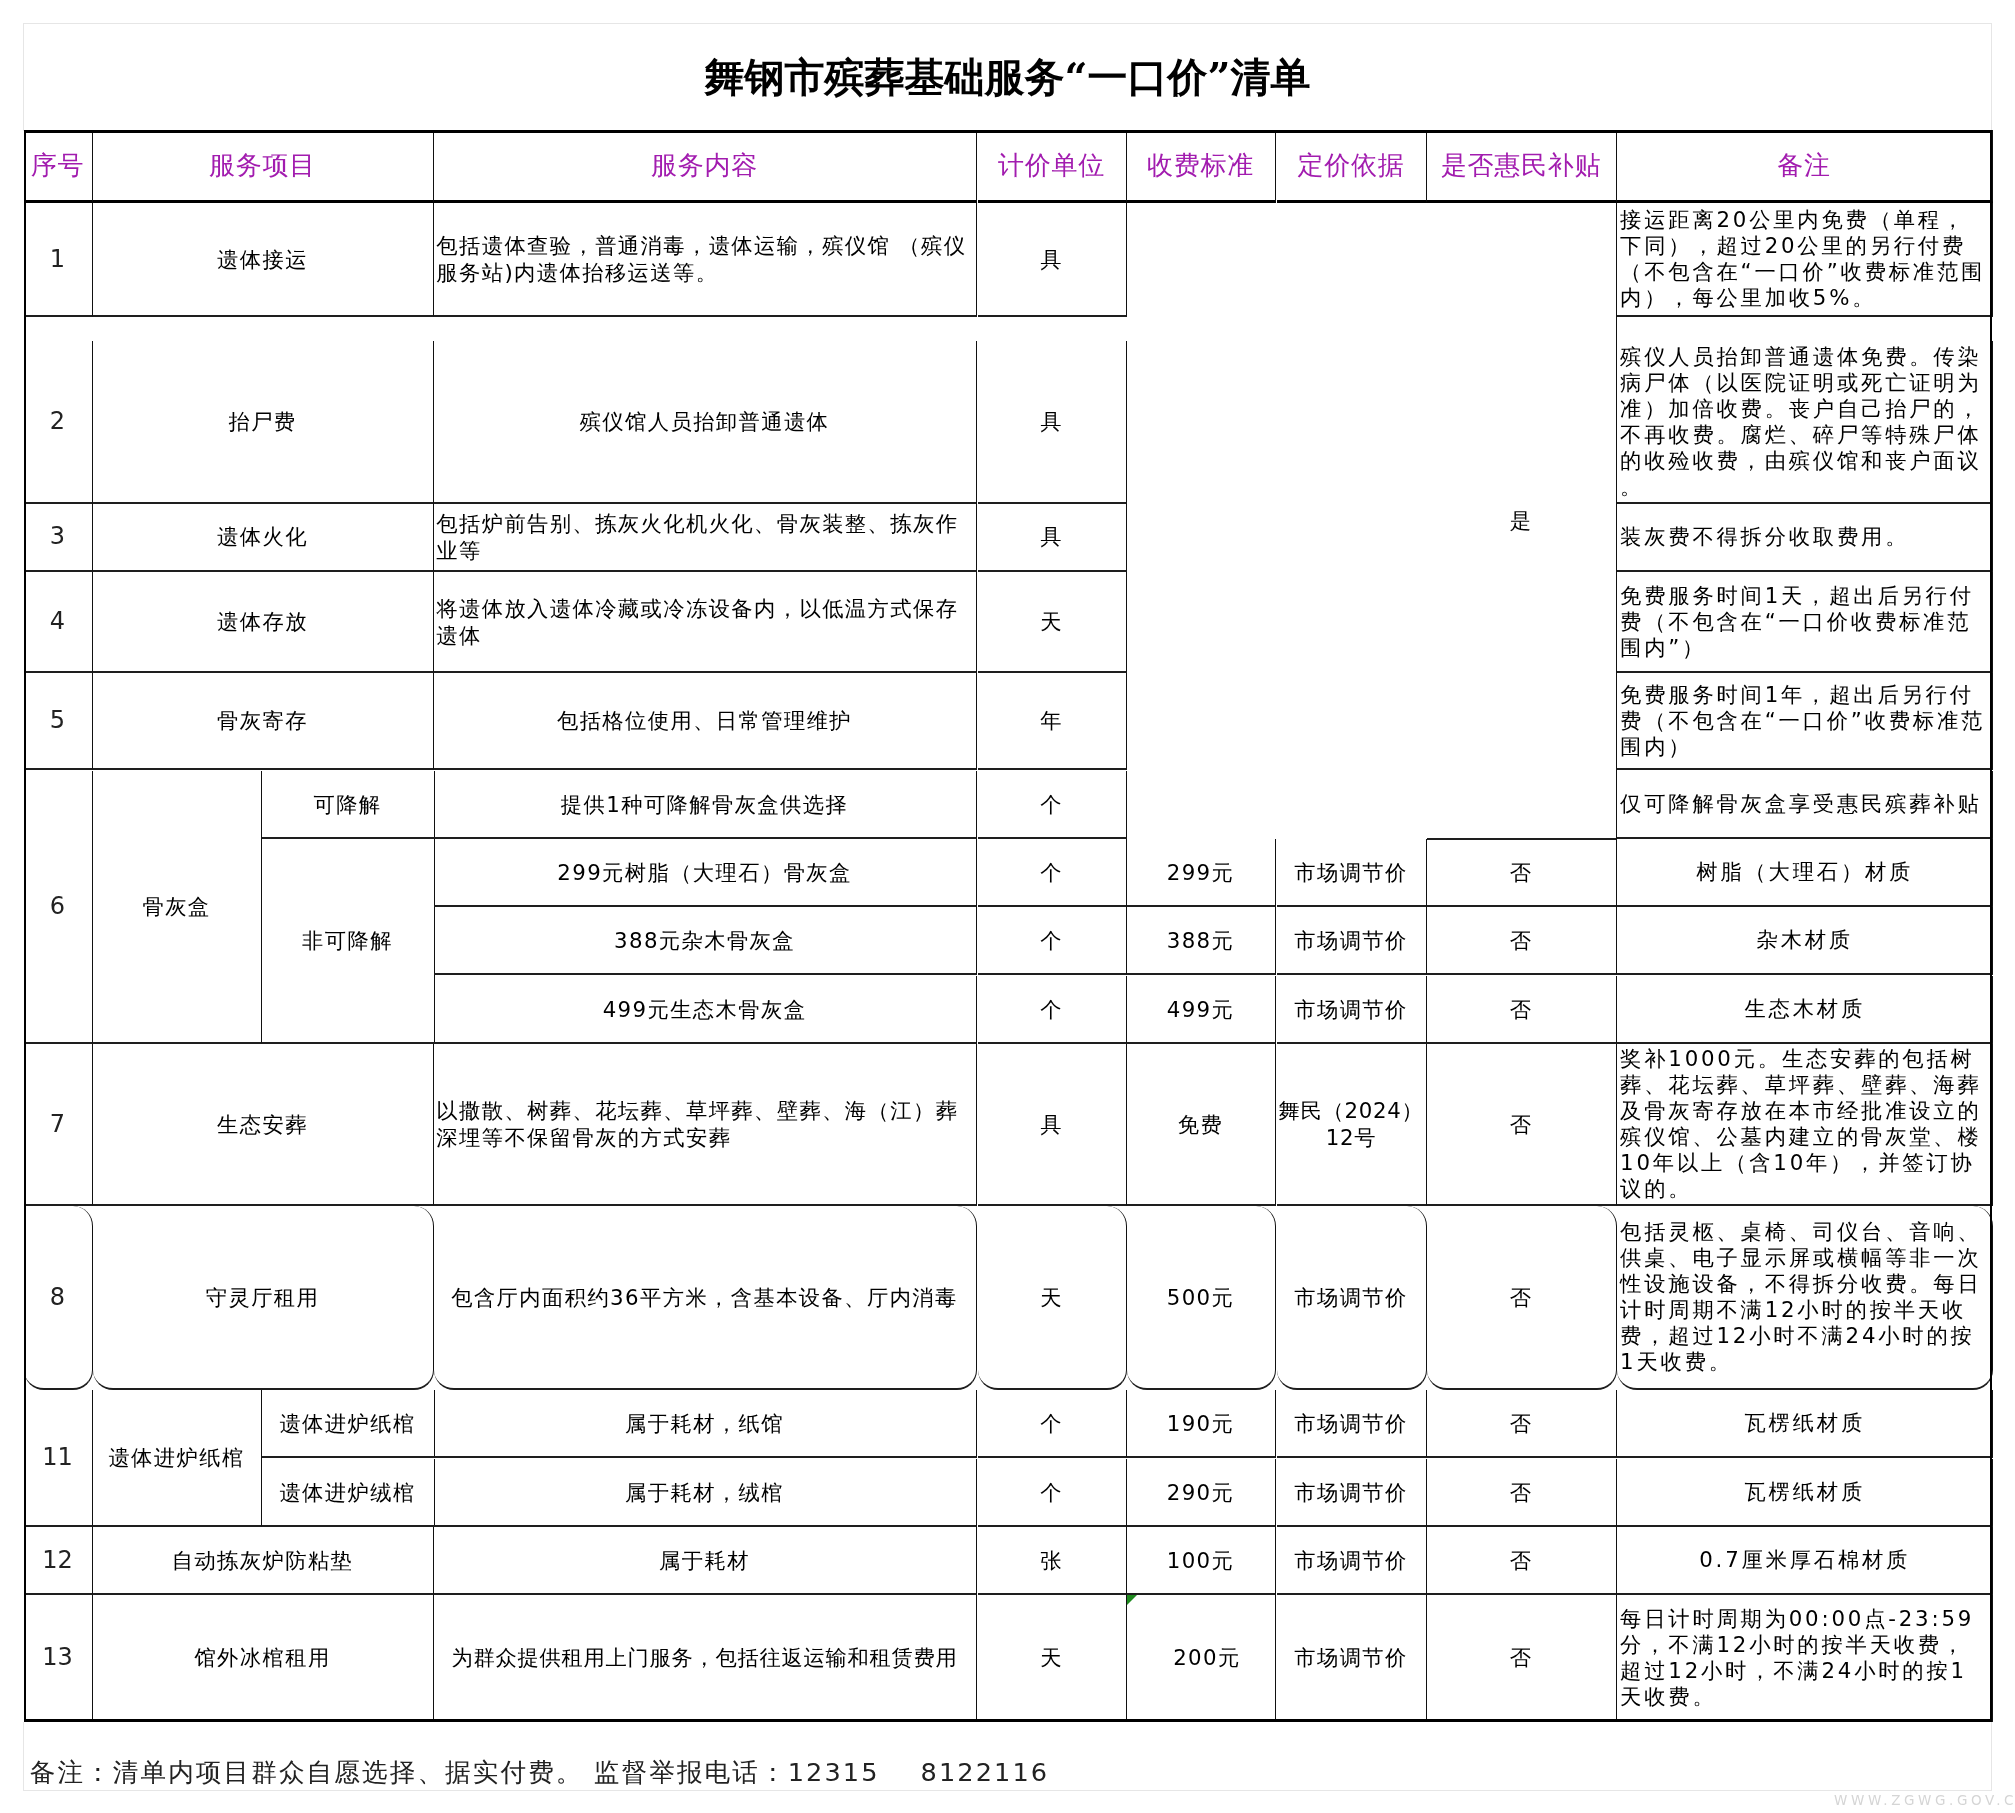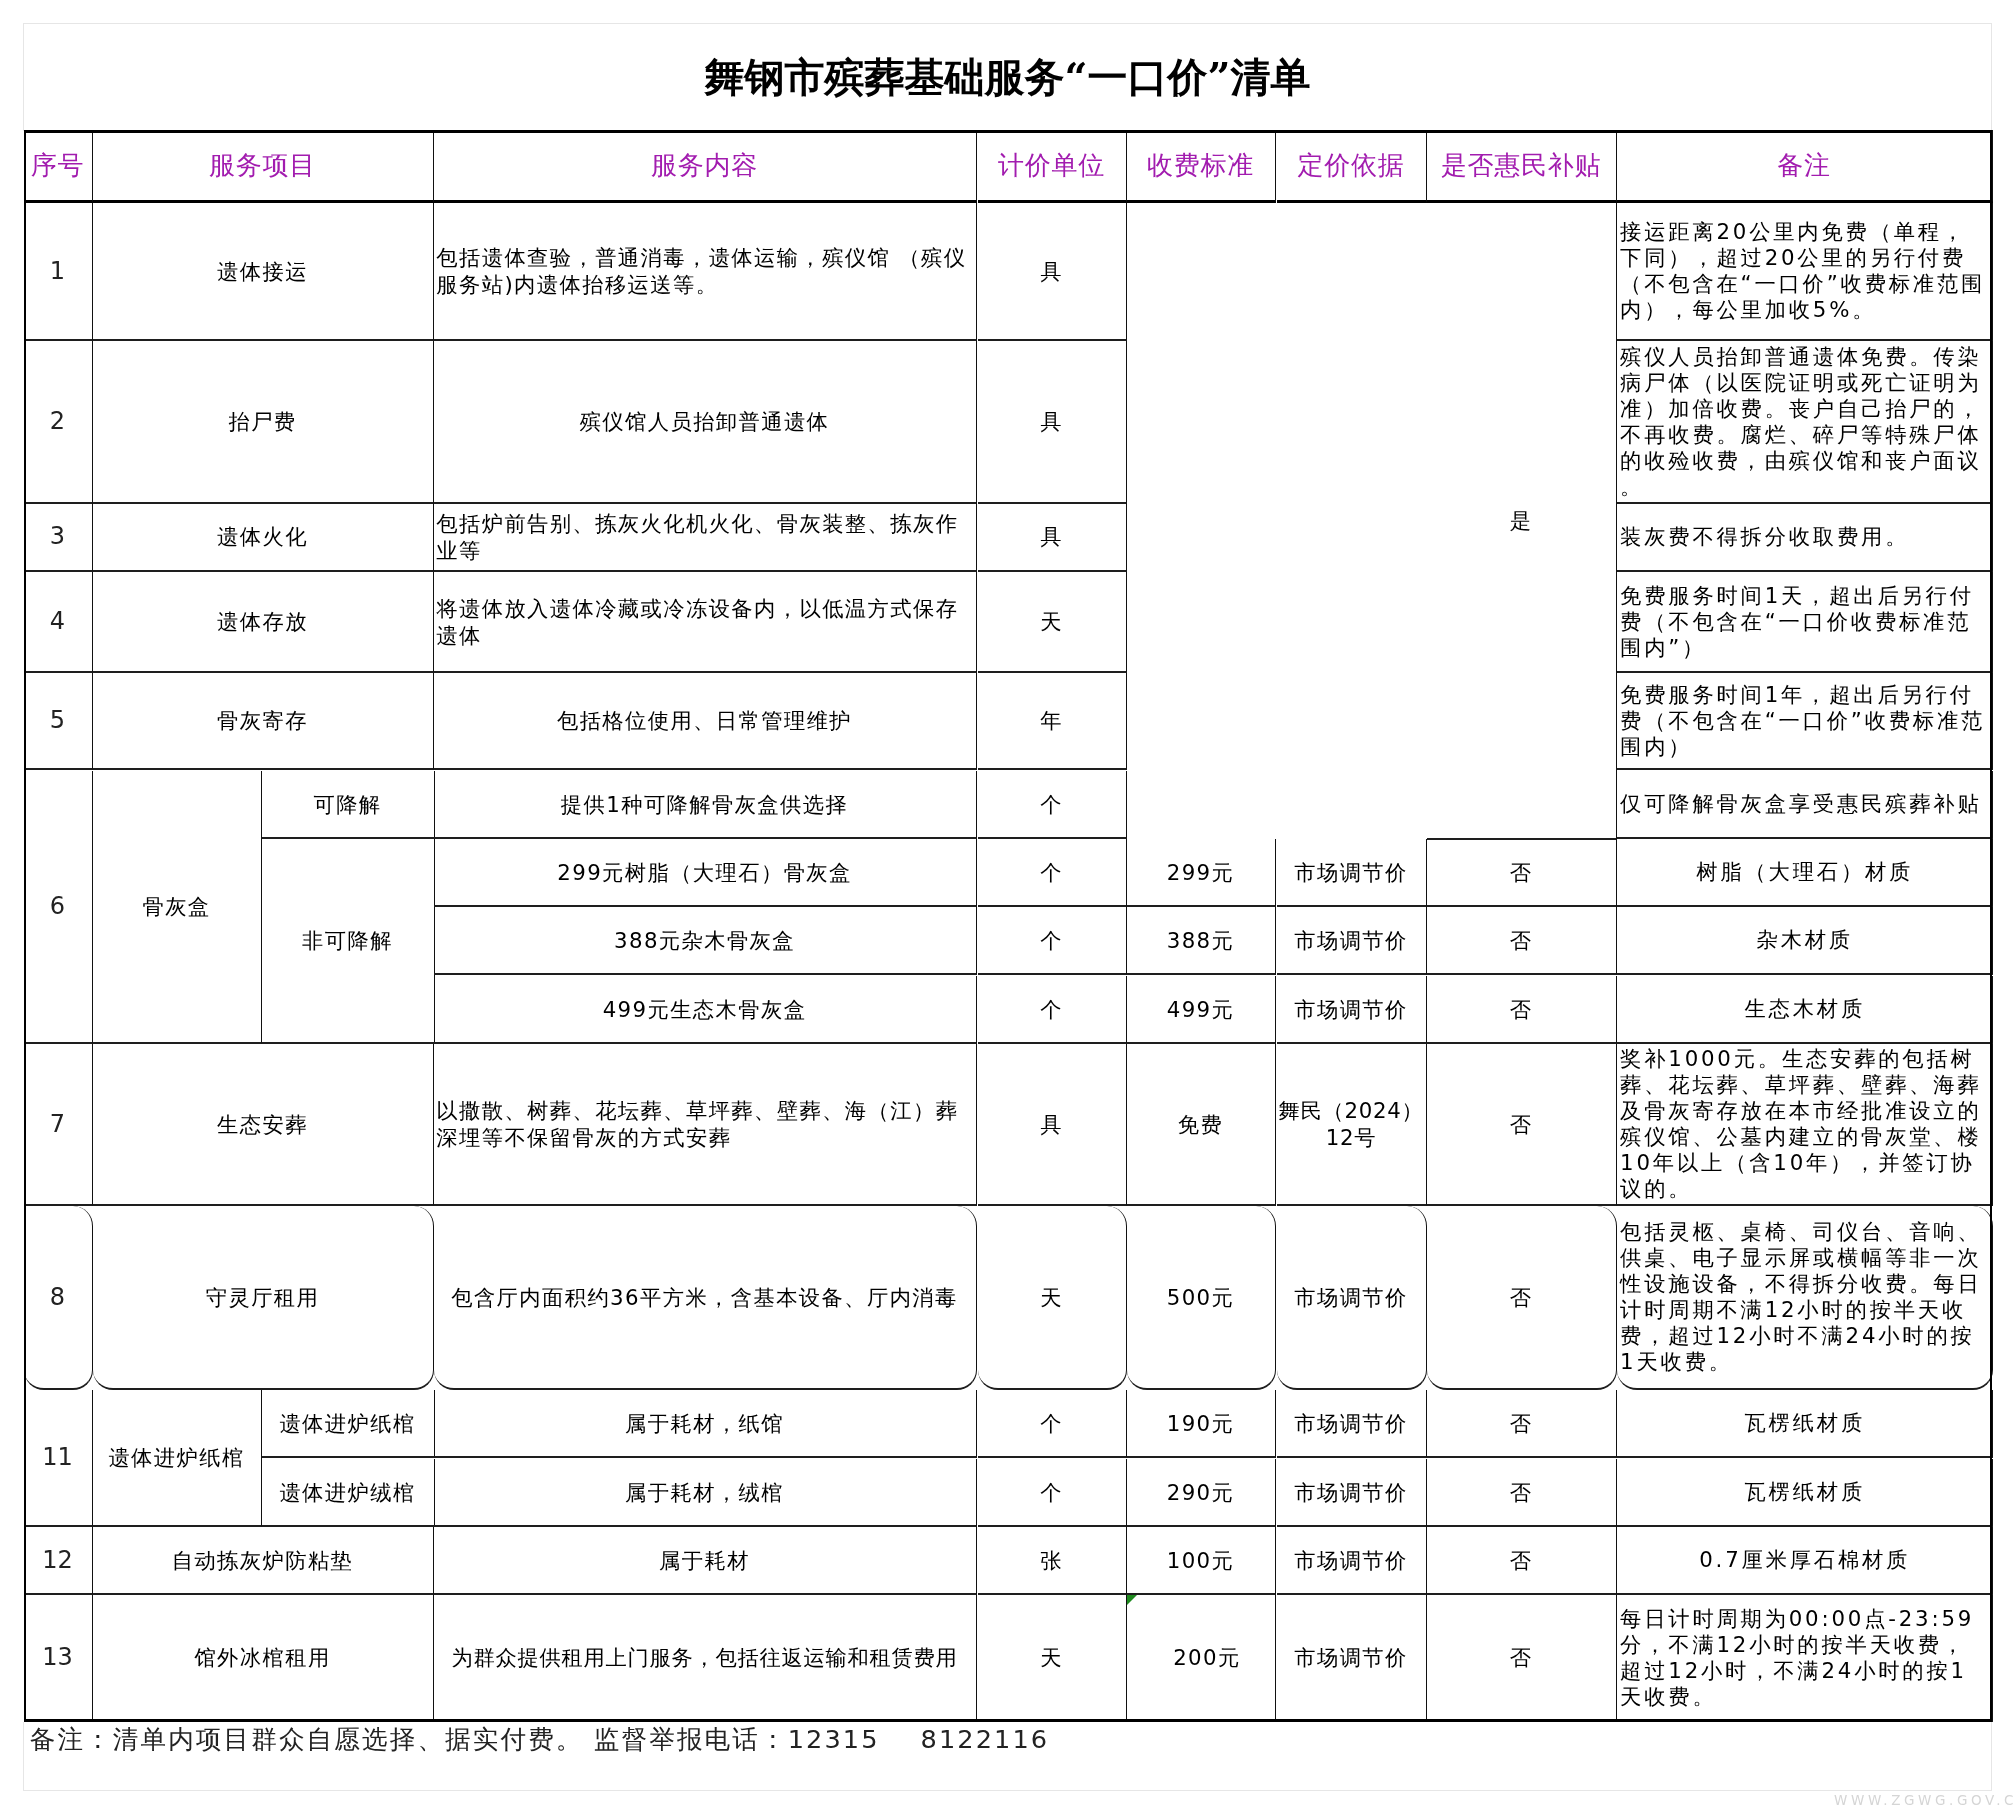--- a/index.html
+++ b/index.html
@@ -44,21 +44,21 @@
   .col-content { left: 410px; width: 543px; }
   .col-unit { left: 954px; width: 149px; }
   .col-price { left: 1103px; width: 149px; }
   .col-basis { left: 1253px; width: 150px; }
   .col-price-basis { left: 1103px; width: 299px; }
   .col-subsidy { left: 1403px; width: 190px; }
   .col-note { left: 1593px; width: 376px; }
 
   
   .row-h { top: 0; height: 73px; }
-  .row-1 { top: 73px; height: 138px; }
+  .row-1 { top: 73px; height: 114px; }
   .row-2 { top: 211px; height: 163px; }
   .row-3 { top: 373px; height: 69px; }
   .row-4 { top: 442px; height: 101px; }
   .row-5 { top: 543px; height: 97px; }
   .row-6 { top: 641px; height: 273px; }
   .row-6a { top: 641px; height: 68px; }
   .row-6nd { top: 709px; height: 205px; }
   .row-6b { top: 709px; height: 68px; }
   .row-6c { top: 777px; height: 68px; }
   .row-6d { top: 846px; height: 68px; }
@@ -71,21 +71,21 @@
   .row-13 { top: 1465px; height: 127px; }
   .row-free { top: 73px; height: 637px; }
 
   .comment-marker {
     position: absolute; left: 0; top: 0; width: 0; height: 0;
     border-top: 10px solid #1f8a1f; border-right: 10px solid transparent;
   }
   .footer-box {
     position: absolute; left: 23px; top: 1722px; width: 1969px; height: 69px;
     box-sizing: border-box; border: 1.4px solid #e6e6e6; border-top: none;
-    display: flex; align-items: flex-start; padding-left: 5.7px;
+    display: flex; align-items: flex-end; padding-left: 5.7px;
     font-size: 25.6px; letter-spacing: 2.1px; color: #222; white-space: pre;
   }
   .watermark {
     position: absolute; left: 1834px; top: 1792px;
     font-size: 13.5px; letter-spacing: 3.6px; color: #d5d5d5;
   }
 </style>
 </head>
 <body>
 

